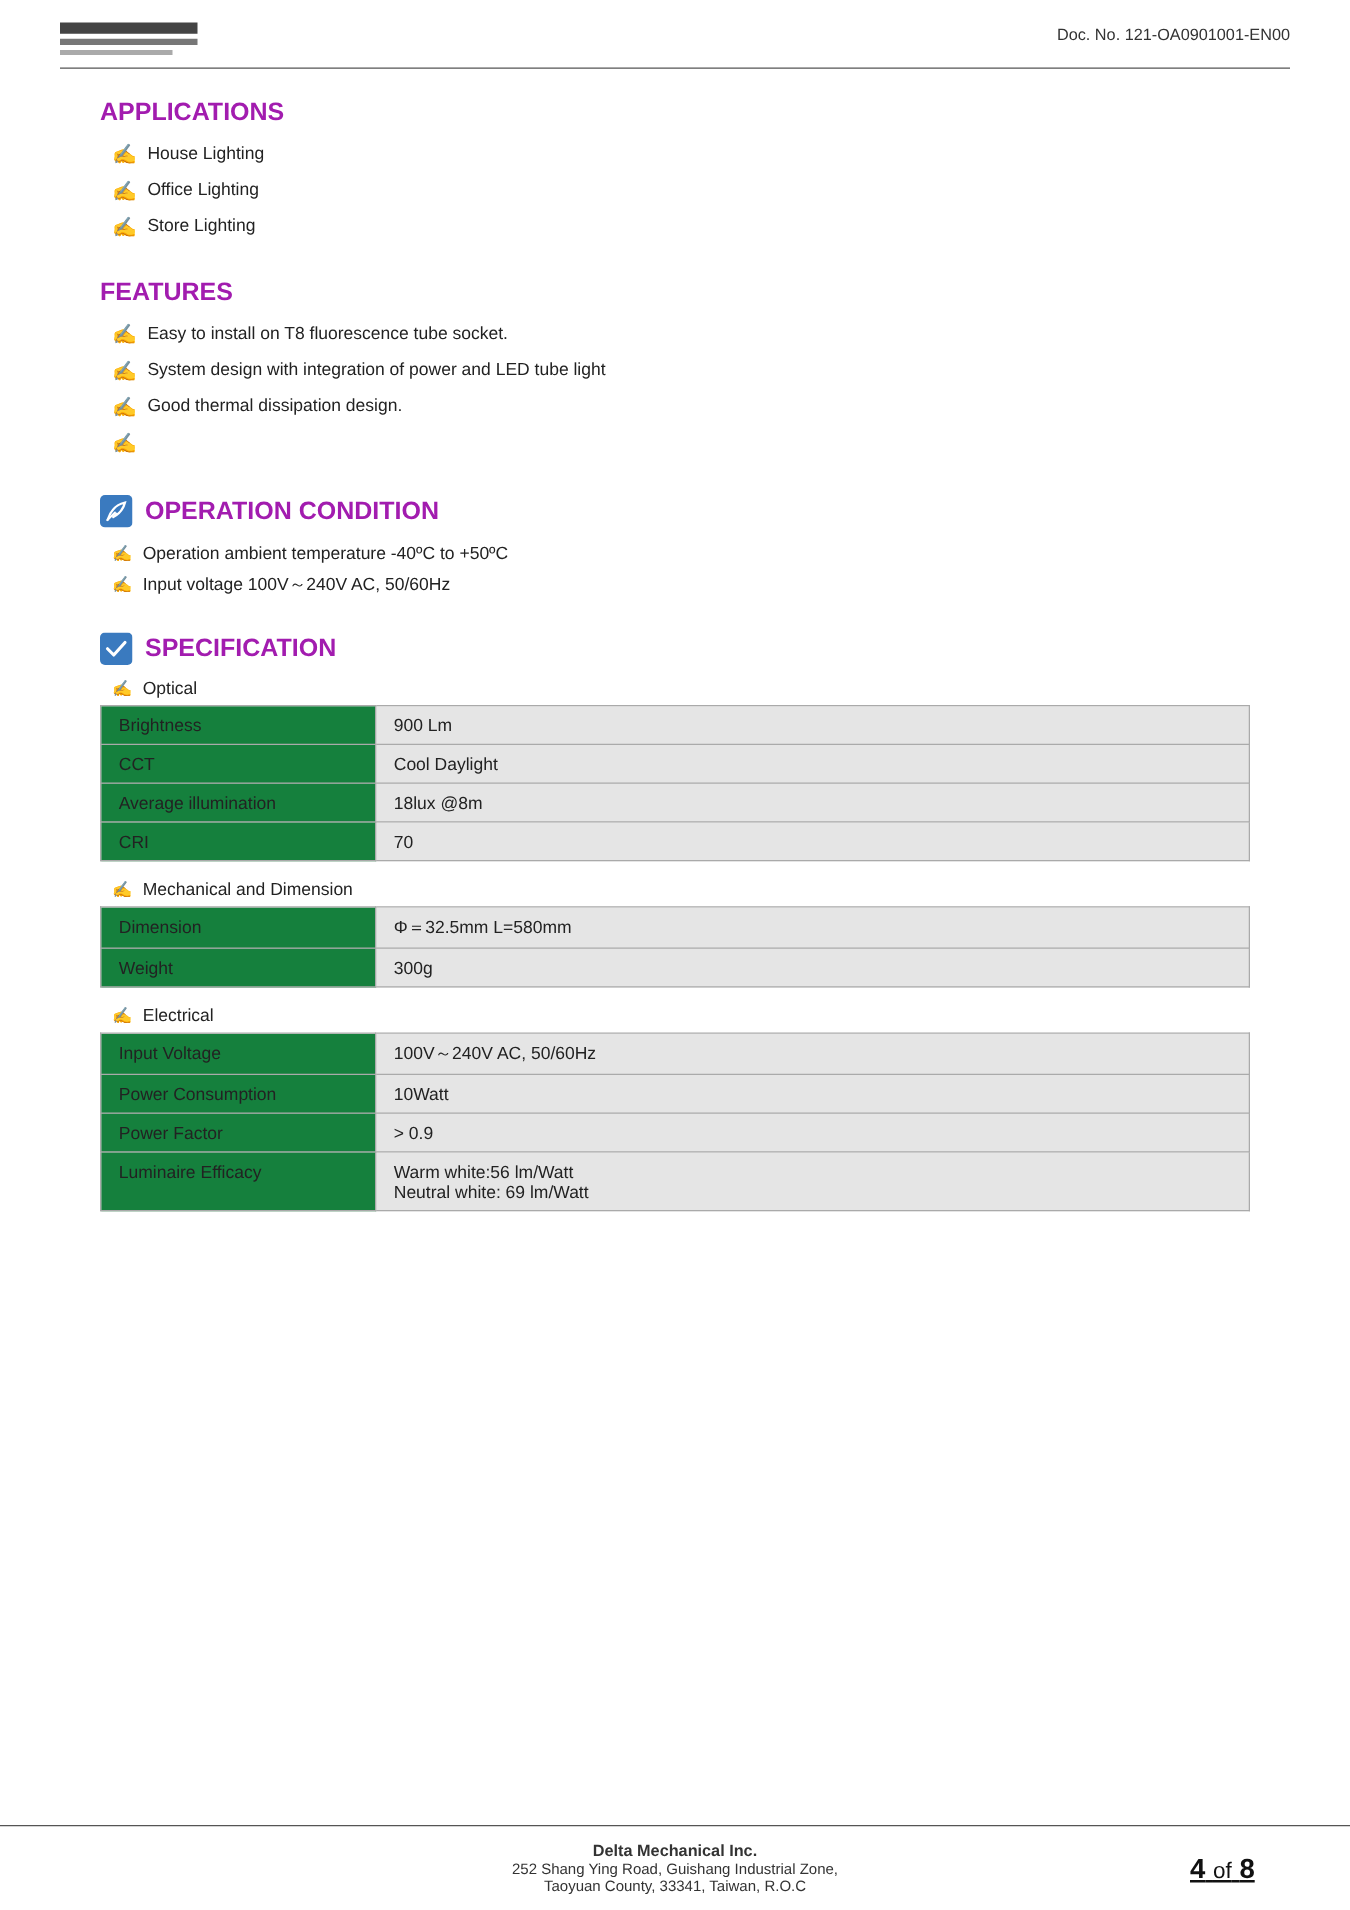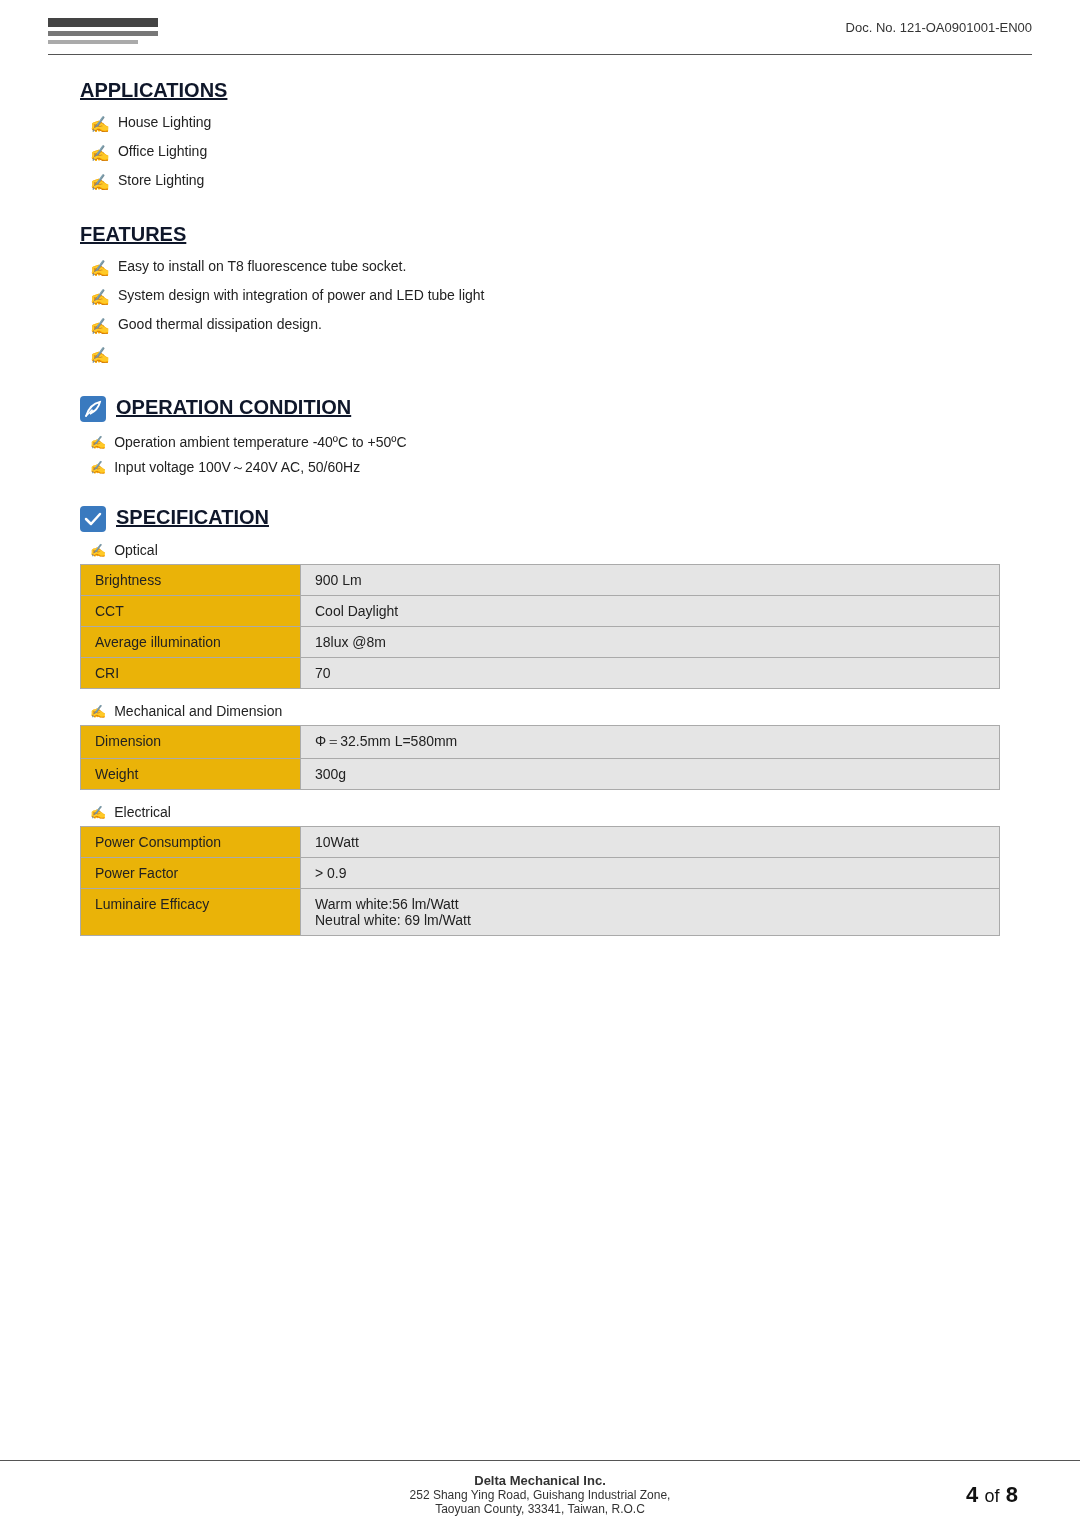--- a/index.html
+++ b/index.html
@@ -72,25 +72,25 @@
 
     
     .section {
       margin-bottom: 28px;
     }
 
     .section-title {
       font-size: 20px;
       font-weight: bold;
       text-transform: uppercase;
-      color: #0f172a;
+      color: #a21caf;
       margin-bottom: 10px;
       display: flex;
+      align-items: center;
       gap: 10px;
-      text-decoration: underline;
     }
 
     .section-icon {
       width: 26px;
       height: 26px;
       flex-shrink: 0;
     }
 
     .bullet-list {
       list-style: none;
@@ -132,21 +132,21 @@
     }
 
     .spec-table td {
       border: 1px solid #aaa;
       padding: 7px 14px;
       vertical-align: top;
     }
 
     .spec-table td:first-child {
       width: 220px;
-      background: #eab308;
+      background: #15803d;
     }
 
     .spec-table td:last-child {
       background: #e5e5e5;
     }
 
     
     .footer {
       position: absolute;
       bottom: 0;
@@ -169,21 +169,22 @@
     .footer-company strong {
       font-size: 13px;
       font-weight: bold;
     }
 
     .footer-page {
       font-size: 22px;
       font-weight: bold;
       color: #111;
       min-width: 80px;
-      text-align: center;
+      text-align: left;
+      text-decoration: underline;
     }
 
   </style>
 </head>
 <body>
 
 <div class="page">
 
   <div class="header">
     <div class="header-logo">
@@ -313,20 +314,24 @@
             </tr>
           </tbody>
       </table>
 
       <div class="spec-sub">
         <span style="font-size:13px; color:#666;">✍</span>
         <span>Electrical</span>
       </div>
       <table class="spec-table">
         <tbody id="electrical-tbody">
+        <tr>
+              <td>Input Voltage</td>
+              <td>100V～240V AC, 50/60Hz</td>
+            </tr>
             <tr>
               <td>Power Consumption</td>
               <td>10Watt</td>
             </tr>
             <tr>
               <td>Power Factor</td>
               <td>&gt; 0.9</td>
             </tr>
             <tr>
               <td>Luminaire Efficacy</td>

